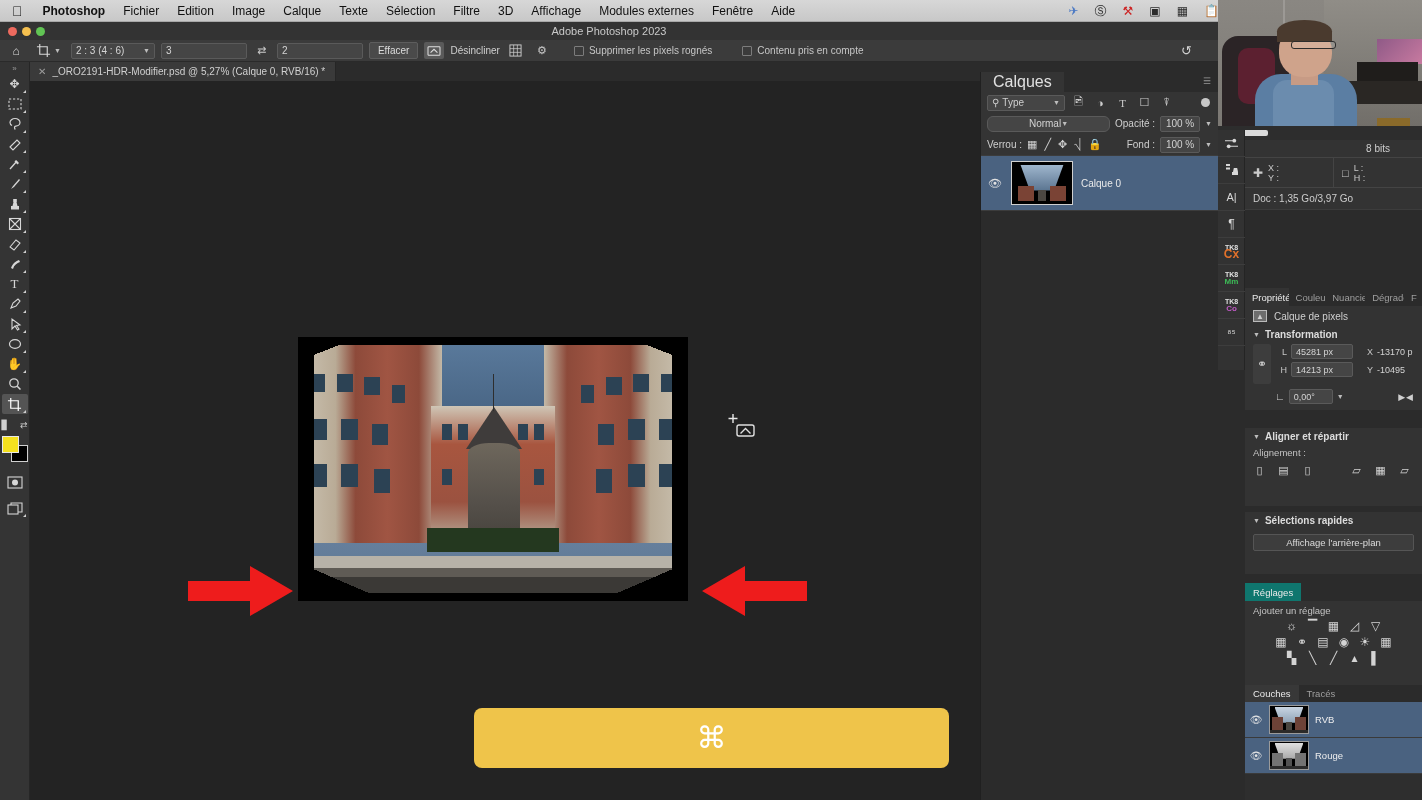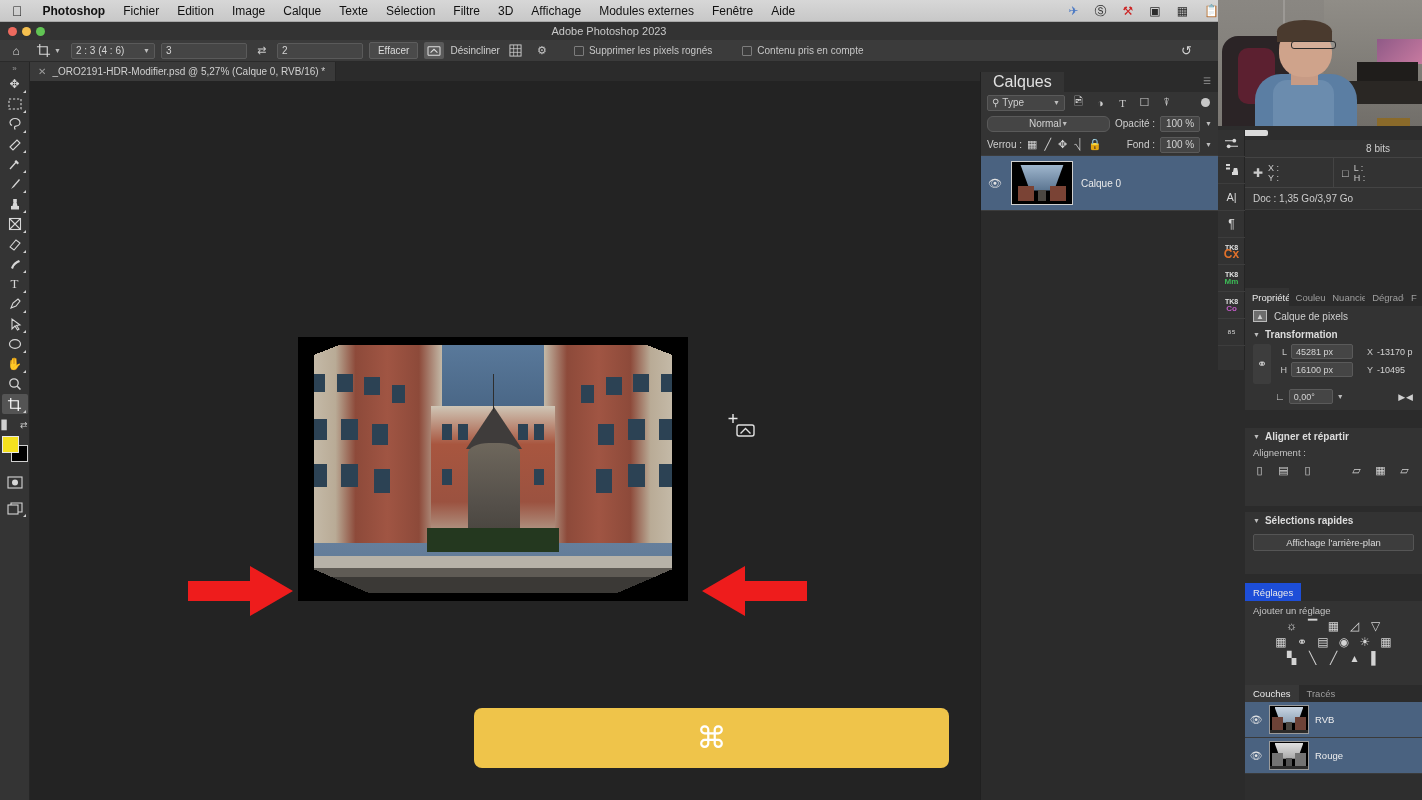--- a/index.html
+++ b/index.html
@@ -246,21 +246,21 @@
   .al-icons{ display:flex; align-items:center; padding:4px 8px; gap:11px;}
   .al-icons .gap{ width:14px; }
   .al-ic{ width:13px; height:13px; color:#d2d2d2; font-size:11px; display:flex;align-items:center;justify-content:center;}
 
   .selpanel{ position:absolute; left:1245px; top:512px; width:177px; background:#333333; height:62px;}
   .sel-btn{ margin:6px 8px 0 8px; height:17px; background:#3d3d3d; border:1px solid #555; border-radius:2px;
             display:flex; align-items:center; justify-content:center; font-size:9.5px; color:#dcdcdc;}
 
   .adjpanel{ position:absolute; left:1245px; top:583px; width:177px; background:#333333; height:102px;}
   .adj-tabs{ height:18px; display:flex; align-items:center; background:#2b2b2b;}
-  .adj-tab{ height:18px; padding:0 8px; display:flex;align-items:center;font-size:9.5px;color:#eaeaea;background:#1d4ed8;}
+  .adj-tab{ height:18px; padding:0 8px; display:flex;align-items:center;font-size:9.5px;color:#eaeaea;background:#0f766e;}
   .adj-lbl{ padding:4px 8px 2px 8px; font-size:9.5px; color:#c4c4c4;}
   .adj-row{ display:flex; justify-content:center; gap:7px; padding:1px 0;}
   .adj-ic{ width:14px;height:14px; color:#d4d4d4; font-size:12px; display:flex;align-items:center;justify-content:center;}
 
   .chanpanel{ position:absolute; left:1245px; top:685px; width:177px; height:115px; background:#2e2e2e;}
   .ch-tabs{ height:17px; display:flex; align-items:center; background:#2b2b2b;}
   .ch-tab{ height:17px; padding:0 8px; display:flex;align-items:center;font-size:9.5px;color:#9f9f9f;}
   .ch-tab.active{ background:#383838; color:#eaeaea;}
   .ch-row{ height:36px; background:#4a6280; display:flex; align-items:center; gap:6px; padding:0 4px;
            border-bottom:1px solid #3a3a3a;}
@@ -721,21 +721,21 @@
       <div class="pp-link">⚭</div>
       <div class="pp-fields">
         <div class="pp-fr">
           <span class="k">L</span>
           <div class="pp-fld">45281 px</div>
           <span class="k" style="margin-left:6px">X</span>
           <span style="font-size:9px;color:#d4d4d4">-13170 p</span>
         </div>
         <div class="pp-fr">
           <span class="k">H</span>
-          <div class="pp-fld">16100 px</div>
+          <div class="pp-fld">14213 px</div>
           <span class="k" style="margin-left:6px">Y</span>
           <span style="font-size:9px;color:#d4d4d4">-10495</span>
         </div>
       </div>
     </div>
     <div class="pp-angle">
       <span class="ic">∟</span>
       <div class="pp-fld" style="width:44px">0,00°</div>
       <span class="caret">▼</span>
       <span class="pp-flip">▶◀</span>

